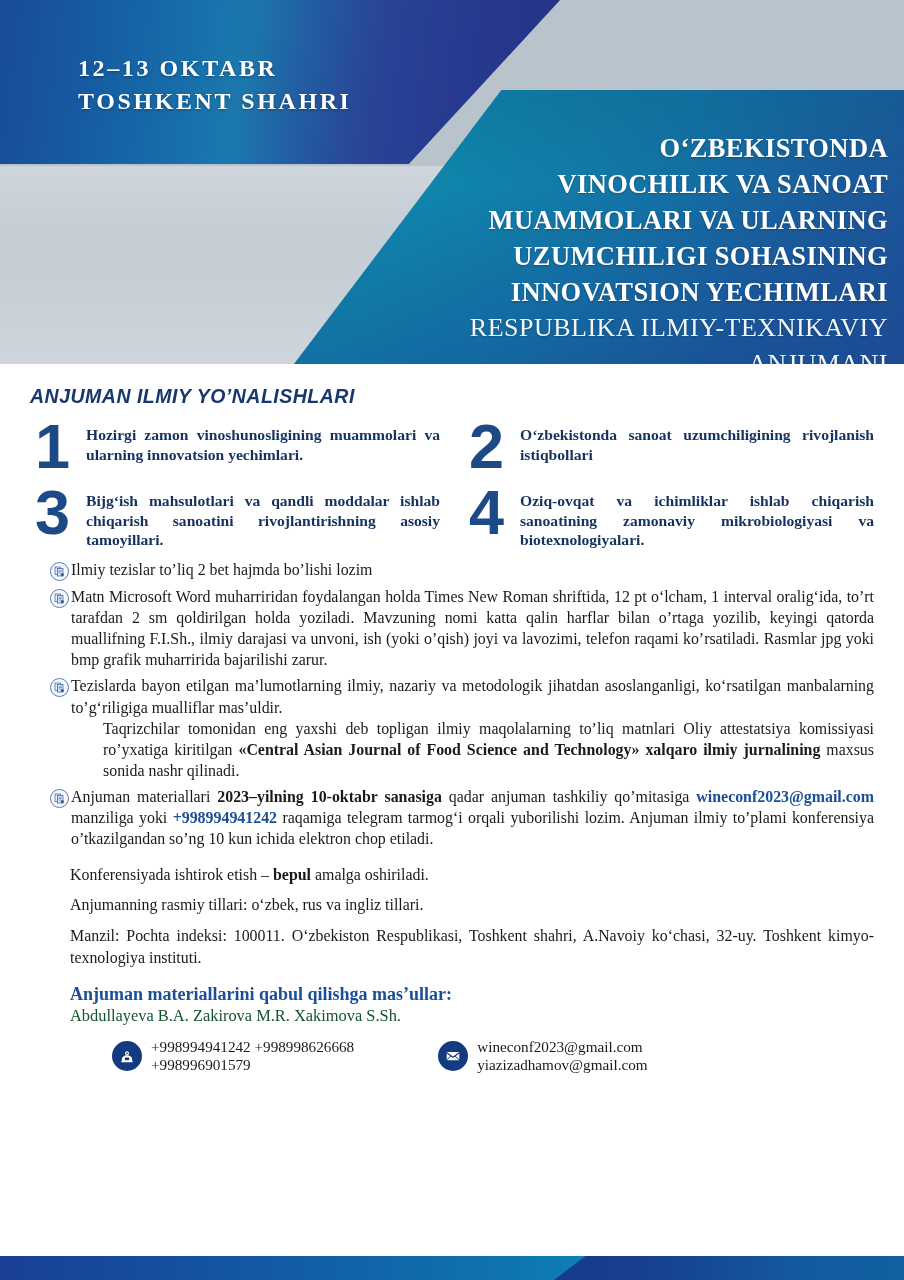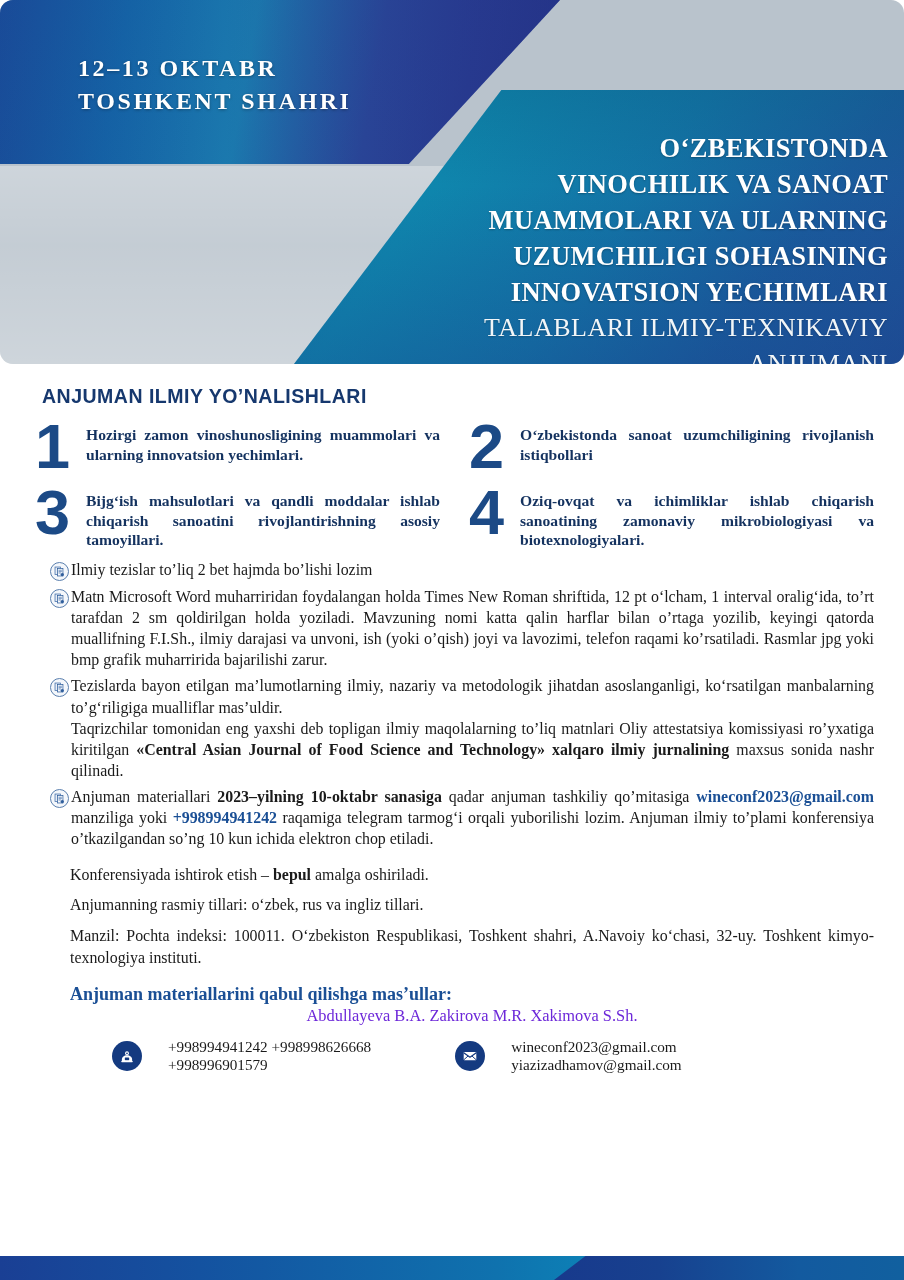--- a/index.html
+++ b/index.html
@@ -18,21 +18,20 @@
     overflow: hidden;
     background: #ffffff;
   }
 
   
   .hero {
     position: relative;
     width: 904px;
     height: 364px;
     overflow: hidden;
-    border-radius: 13px;
   }
 
   
   .hero-photo {
     position: absolute;
     inset: 0;
     background-color: #b9c3cc;
     background-image:
       
       radial-gradient(ellipse 70px 52px at 300px 330px, rgba(226,232,178,.85), rgba(226,232,178,0) 70%),
@@ -164,21 +163,21 @@
     padding: 0 30px;
   }
 
   .section-head {
     color: #16386e;
     font-family: "Liberation Sans", sans-serif;
     font-weight: 700;
     font-size: 19.5px;
     letter-spacing: .5px;
   }
-  .section-head-1 { margin-top: 21px; margin-left: 12px; }
+  .section-head-1 { margin-top: 21px; margin-left: 0; font-style: italic; }
   .section-head-2 { margin-top: 17px; margin-left: 4px; }
 
   
   .dir-grid {
     display: grid;
     grid-template-columns: 1fr 1fr;
     column-gap: 24px;
     row-gap: 8px;
     margin-top: 10px;
   }
@@ -236,21 +235,21 @@
     color: #1a1a1a;
     font-family: "Liberation Serif", serif;
     font-size: 15.9px;
     line-height: 1.33;
     text-align: justify;
     text-justify: inter-word;
   }
   .bullet-text.nowrap-one { text-align: left; }
   .bullet-text b { font-weight: 700; }
   .bullet-text .accent { color: #1a4f95; font-weight: 700; }
-  .bullet-text .para2 { display: block; }
+  .bullet-text .para2 { display: block; margin-left: 32px; }
 
   
   .closing {
     margin-top: 14px;
     padding-left: 40px;
   }
   .closing p {
     color: #1a1a1a;
     font-family: "Liberation Serif", serif;
     font-size: 15.9px;
@@ -264,38 +263,37 @@
   .resp-title {
     margin-top: 14px;
     padding-left: 40px;
     color: #1a4f95;
     font-family: "Liberation Serif", serif;
     font-weight: 700;
     font-size: 18px;
   }
   .resp-names {
     padding-left: 40px;
-    color: #6d28d9;
+    color: #14532d;
     font-family: "Liberation Serif", serif;
     font-size: 16.4px;
     line-height: 1.35;
-    text-align: center;
   }
 
   
   .contacts {
     display: flex;
     margin-top: 11px;
     padding-left: 82px;
     gap: 84px;
   }
   .contact-block {
     display: flex;
     align-items: center;
-    gap: 26px;
+    gap: 9px;
   }
   .contact-icon {
     flex: 0 0 auto;
     width: 30px; height: 30px;
     border-radius: 50%;
     background: #143a80;
     display: flex;
     align-items: center;
     justify-content: center;
   }
@@ -345,21 +343,21 @@
 
     <div class="hero-right-panel"></div>
     <div class="hero-right-panel-shade"></div>
 
     <div class="hero-title">
       <span class="tl">O‘ZBEKISTONDA</span>
       <span class="tl">VINOCHILIK VA SANOAT</span>
       <span class="tl">MUAMMOLARI VA ULARNING</span>
       <span class="tl">UZUMCHILIGI SOHASINING</span>
       <span class="tl">INNOVATSION YECHIMLARI</span>
-      <span class="tl-light">TALABLARI ILMIY-TEXNIKAVIY</span>
+      <span class="tl-light">RESPUBLIKA ILMIY-TEXNIKAVIY</span>
       <span class="tl-light">ANJUMANI</span>
     </div>
   </div>
 
   <div class="body-wrap">
 
     <div class="section-head section-head-1">ANJUMAN ILMIY YO’NALISHLARI</div>
 
     <div class="dir-grid">
       <div class="dir-item">

